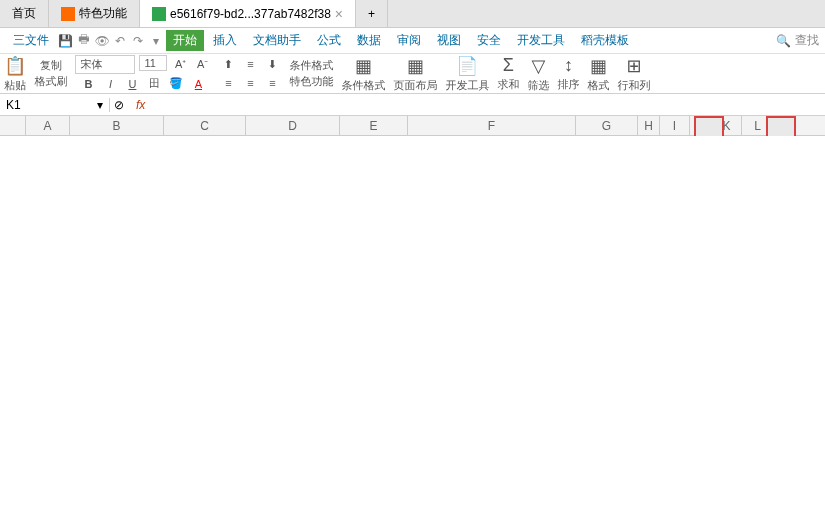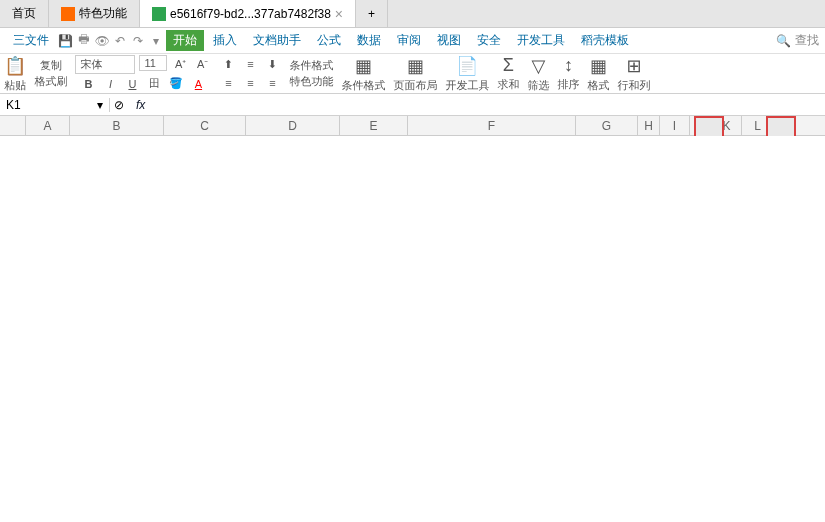--- a/index.html
+++ b/index.html
@@ -25,21 +25,21 @@
 .ribbon { display: flex; height: 40px; border-bottom: 1px solid #d0d0d0; padding: 2px 4px; gap: 8px; align-items: center; color: #555; }
 .rib-group { display: flex; flex-direction: column; align-items: center; gap: 1px; font-size: 11px; }
 .rib-row { display: flex; gap: 4px; align-items: flex-start; }
 .rib-big { font-size: 18px; }
 .font-sel { border: 1px solid #ccc; padding: 1px 4px; font-size: 11px; min-width: 60px; display: inline-block; }
 .btn-sq { width: 18px; height: 18px; border: 1px solid transparent; display: inline-flex; align-items: center; justify-content: center; cursor: pointer; }
 
 
 .fbar { display: flex; height: 22px; border-bottom: 1px solid #d0d0d0; align-items: center; }
 .namebox { width: 110px; border-right: 1px solid #d0d0d0; padding: 0 6px; display: flex; align-items: center; justify-content: space-between; }
-.fx { padding: 0 8px; color: #0f172a; font-style: italic; }
+.fx { padding: 0 8px; color: #c2410c; font-style: italic; }
 
 
 .grid { position: relative; width: 825px; overflow: hidden; }
 .col-headers { display: flex; height: 20px; background: #f3f3f3; border-bottom: 1px solid #ccc; }
 .corner { width: 26px; border-right: 1px solid #ccc; background: #f3f3f3; }
 .ch { border-right: 1px solid #ccc; text-align: center; color: #666; line-height: 20px; }
 .cells { margin-left: 26px; position: relative; }
 
 
 .hl-col { position: absolute; top: 0; background: #e9e9e9; border: 2px solid #d94040; }

